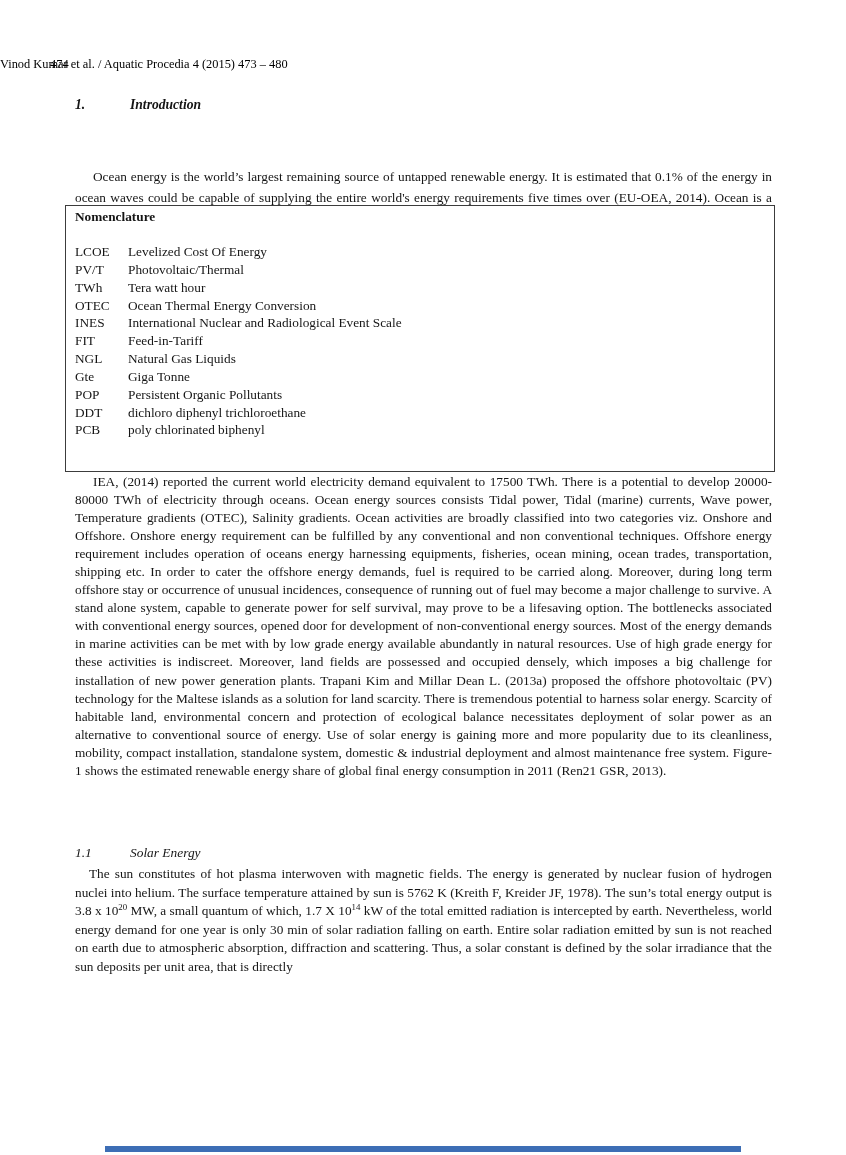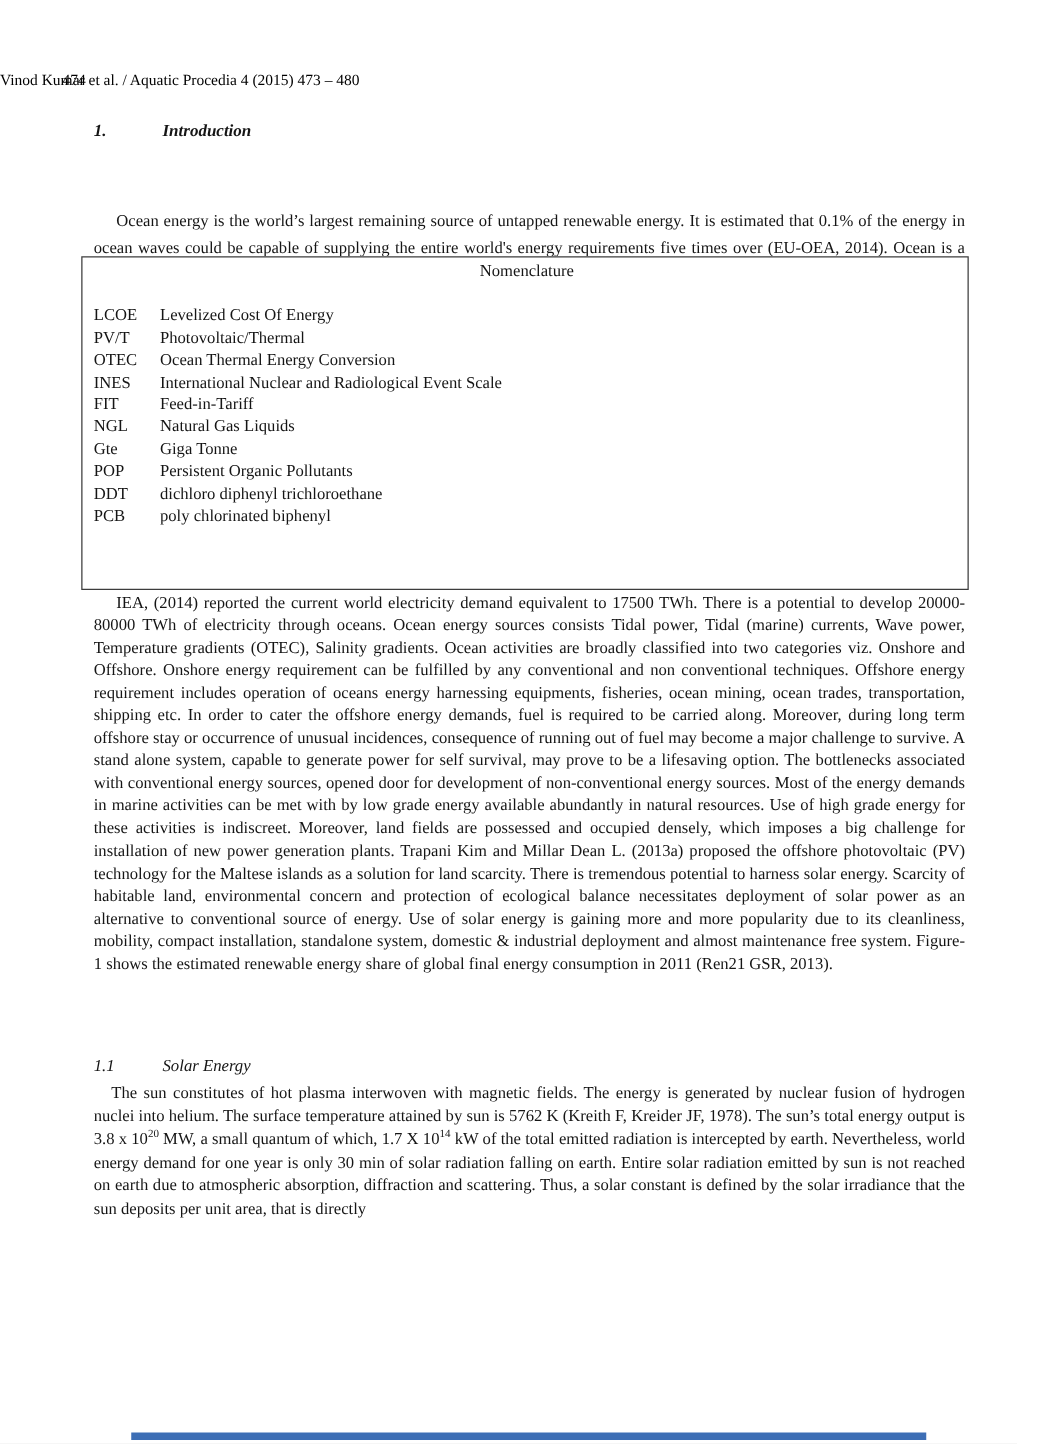--- a/index.html
+++ b/index.html
@@ -29,21 +29,21 @@
   .para2 { top:473px; line-height:18.05px; }
   .para3 { top:865px; line-height:18.6px; text-indent:14px; }
   .para3 sup { font-size:8.8px; line-height:0; vertical-align:super; }
 
   
   .nomenclature-box {
     position:absolute; left:65px; top:205px; width:710px; height:267px;
     border:1.4px solid #3c3c3c; box-sizing:border-box;
     padding:2px 6px 0 9px; font-size:13.3px; background:#ffffff;
   }
-  .nom-title { font-weight:normal; line-height:18px; margin-bottom:17px;text-align:center; }
+  .nom-title { font-weight:bold; line-height:18px; margin-bottom:17px; }
   .nom-row { display:flex; line-height:17.85px; }
   .nom-abbr { width:53px; flex:0 0 53px; }
   .nom-def { flex:1; }
 
   
   .bottom-bar { position:absolute; left:105px; top:1146px; width:636px; height:6px; background:#3d6eb5; }
 </style>
 </head>
 <body>
 
@@ -67,20 +67,24 @@
         <div class="nom-row">
           <span class="nom-abbr">LCOE</span>
           <span class="nom-def">Levelized Cost Of Energy</span>
         </div>
 
         <div class="nom-row">
           <span class="nom-abbr">PV/T</span>
           <span class="nom-def">Photovoltaic/Thermal</span>
         </div>
 
+        <div class="nom-row">
+          <span class="nom-abbr">TWh</span>
+          <span class="nom-def">Tera watt hour</span>
+        </div>
 
         <div class="nom-row">
           <span class="nom-abbr">OTEC</span>
           <span class="nom-def">Ocean Thermal Energy Conversion</span>
         </div>
 
         <div class="nom-row">
           <span class="nom-abbr">INES</span>
           <span class="nom-def">International Nuclear and Radiological Event Scale</span>
         </div>

